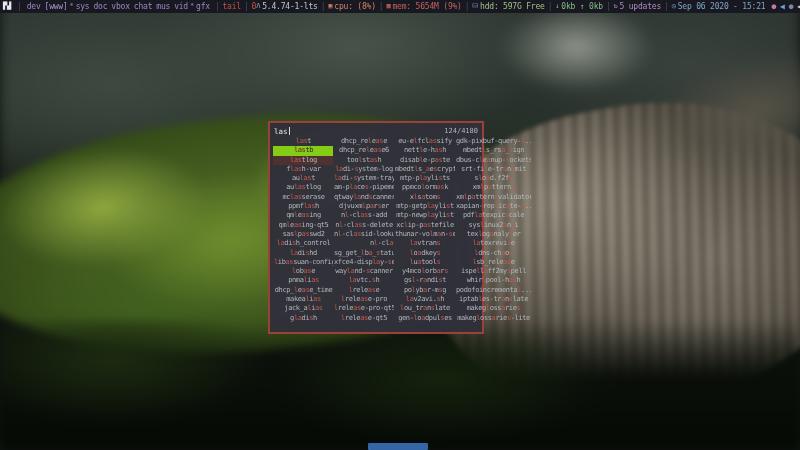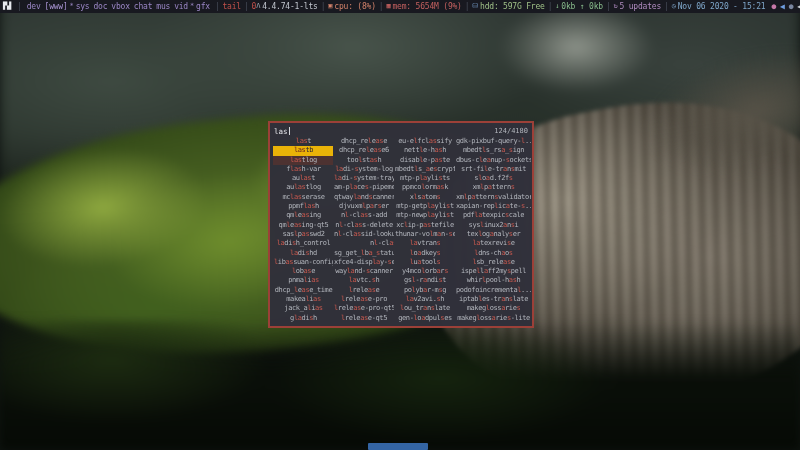--- a/index.html
+++ b/index.html
@@ -55,31 +55,31 @@
   .tag.marker{color:#9b87c6;font-size:7px;vertical-align:top;margin:0 0;}
   .layoutind{color:#c0504a;}
   .wincount{color:#c0504a;}
   .rightmods{margin-left:auto;display:flex;align-items:center;}
   .module{display:inline-flex;align-items:center;}
   .mi{margin-right:2px;font-size:7px;}
   .tray{display:inline-flex;align-items:center;margin-left:4px;}
   .trayic{display:inline-block;margin:0 2px;font-size:8px;line-height:9px;}
 
   
-  .launcher{position:absolute;left:268px;top:121px;width:266px;box-sizing:border-box;
-    border:2px solid #9c4038;background:rgba(48,48,58,0.98);padding:2px 3px 3px 3px;z-index:40;}
+  .launcher{position:absolute;left:268px;top:121px;width:216px;box-sizing:border-box;
+    border:2px solid #9c4038;background:rgba(48,48,58,0.98);padding:2px 3px 9px 3px;z-index:40;}
   .inrow{display:flex;justify-content:space-between;align-items:center;height:12px;
     font-size:7.5px;color:#e8e8ec;padding:0 1px;}
   .cursor{display:inline-block;width:1px;height:8px;background:#d5d6da;margin-left:1px;vertical-align:-1px;}
   .counter{color:#b3b6bd;font-size:7px;}
   .grid{display:grid;grid-template-columns:60px 61px 61px 76px;grid-template-rows:repeat(20,9.3px);text-align:center;}
   .cell{font-size:7px;line-height:9.3px;color:#b3b6bd;white-space:nowrap;overflow:hidden;
     letter-spacing:-0.4px;padding-left:1px;}
   .cell .m{color:#c6584e;}
-  .cell.sel{background:#eab308;color:#2b2430;}
+  .cell.sel{background:#84cc16;color:#2b2430;}
   .cell.sel .m{color:#6b2420;}
   .cell.adj{background:#4d3231;}
 
   
   .bottomind{position:absolute;left:368px;top:443px;width:60px;height:7px;
     background:#3465a4;border-radius:1px;z-index:45;}
 </style>
 </head>
 <body>
 
@@ -95,21 +95,21 @@
   <span class="logo">▛▟</span>
   <span class="sep">|</span>
   <span><span class="tag normal">dev</span><span class="tag selected">[www]</span><span class="tag marker">*</span><span class="tag normal">sys</span><span class="tag normal">doc</span><span class="tag normal">vbox</span><span class="tag normal">chat</span><span class="tag normal">mus</span><span class="tag normal">vid</span><span class="tag marker">*</span><span class="tag normal">gfx</span></span>
   <span class="sep">|</span>
   <span class="layoutind">tail</span>
   <span class="sep">|</span>
   <span class="wincount">0</span>
   <span class="rightmods">
       <span class="module">
         <span class="mi" style="color: rgb(154, 163, 173);">Λ</span>
-        <span style="color: rgb(194, 199, 207);">4.4.74-1-lts</span>
+        <span style="color: rgb(194, 199, 207);">5.4.74-1-lts</span>
       </span>
       <span class="sep">|</span>
       <span class="module">
         <span class="mi" style="color: rgb(210, 130, 106);">▣</span>
         <span style="color: rgb(210, 130, 106);">cpu: (8%)</span>
       </span>
       <span class="sep">|</span>
       <span class="module">
         <span class="mi" style="color: rgb(195, 96, 95);">▦</span>
         <span style="color: rgb(195, 96, 95);">mem: 5654M (9%)</span>
@@ -125,21 +125,21 @@
         <span style="color: rgb(134, 185, 138);">0kb ↑ 0kb</span>
       </span>
       <span class="sep">|</span>
       <span class="module">
         <span class="mi" style="color: rgb(176, 140, 192);">↻</span>
         <span style="color: rgb(176, 140, 192);">5 updates</span>
       </span>
       <span class="sep">|</span>
       <span class="module">
         <span class="mi" style="color: rgb(127, 166, 201);">◷</span>
-        <span style="color: rgb(127, 166, 201);">Nov 06 2020 - 15:21</span>
+        <span style="color: rgb(127, 166, 201);">Sep 06 2020 - 15:21</span>
       </span>
     </span>
   <span class="tray">
       <span class="trayic" style="color: rgb(198, 120, 168);">●</span>
       <span class="trayic" style="color: rgb(111, 157, 223);">◀</span>
       <span class="trayic" style="color: rgb(122, 134, 160);">●</span>
       <span class="trayic" style="color: rgb(207, 212, 220);">◀)</span>
     </span>
 </div>
 

